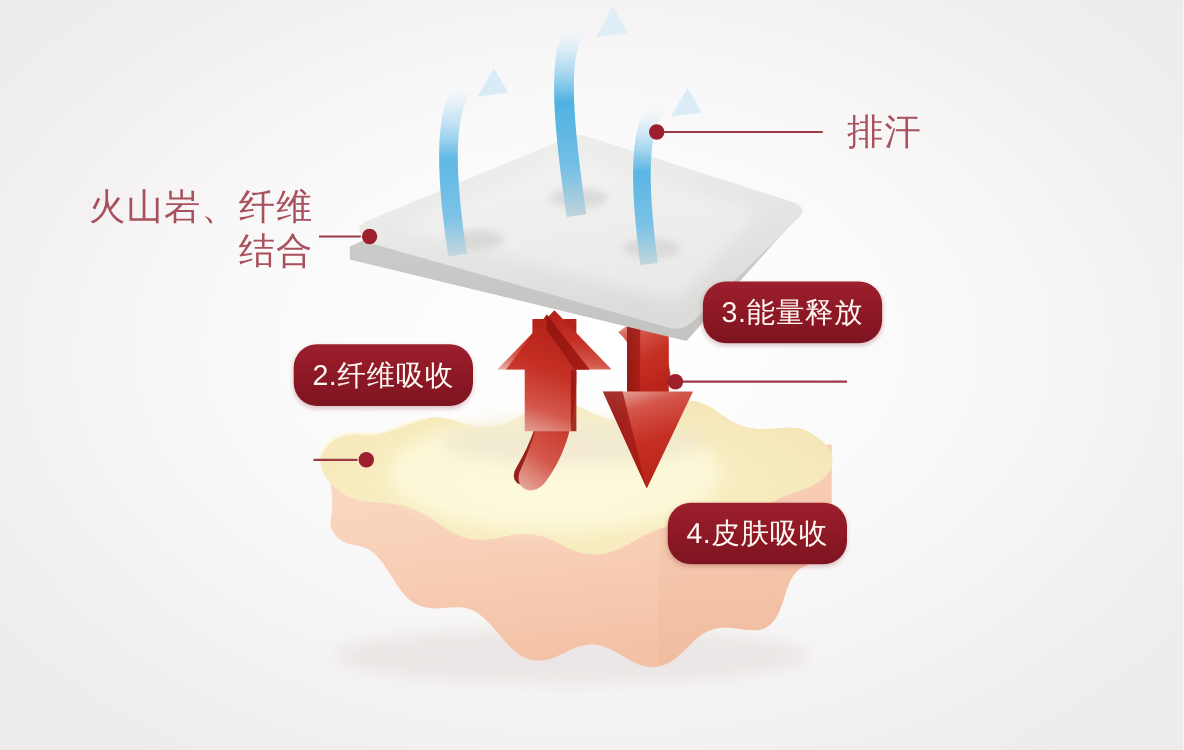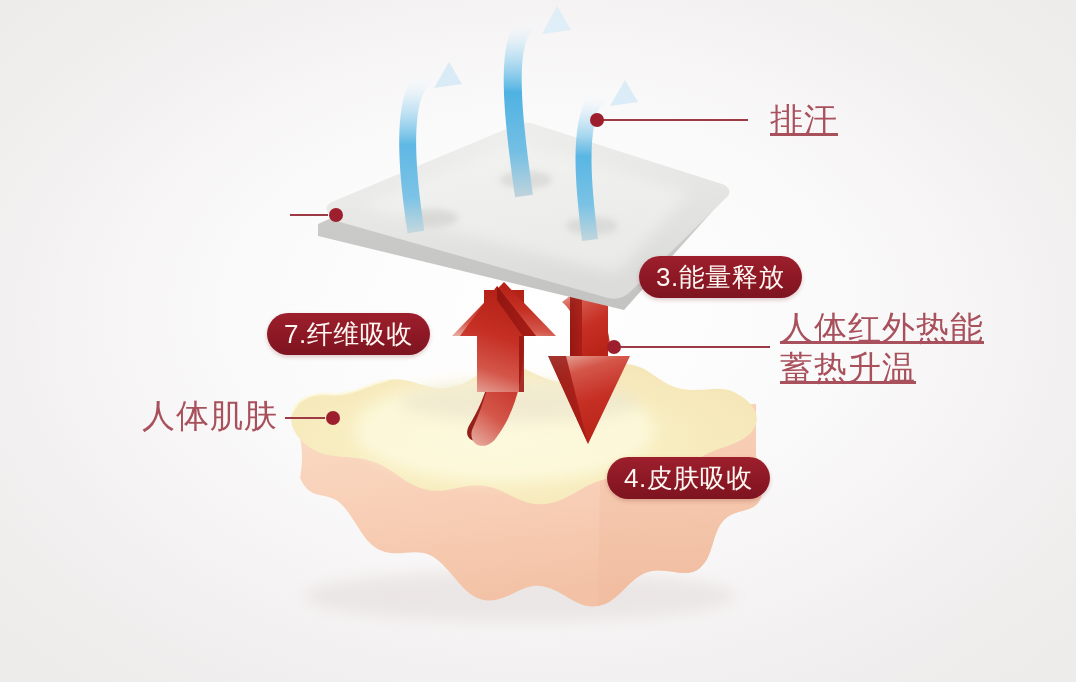--- a/index.html
+++ b/index.html
@@ -45,30 +45,30 @@
   
   .plainLabel {
     position: absolute;
     color: #a8505c;
     font-size: 33px;
     line-height: 1.22;
     letter-spacing: 1px;
     white-space: pre;
     font-weight: 400;
   }
-  .plainLabel.right { text-align: left; text-decoration: underline; }
+  .plainLabel.right { text-align: left; }
   .plainLabel.leftAlignRight { text-align: right; }
 
   
   .badge {
     position: absolute;
     display: inline-flex;
     align-items: center;
     justify-content: center;
-    height: 42px;
+    height: 56px;
     padding: 0 17px;
     border-radius: 21px;
     background: linear-gradient(180deg, #9d1f2d 0%, #8c1824 55%, #7d1420 100%);
     box-shadow: 0 2px 4px rgba(120, 20, 30, 0.22);
     color: #fdf6f2;
     font-size: 26px;
     line-height: 1;
     letter-spacing: 0.5px;
     white-space: nowrap;
   }
@@ -300,26 +300,25 @@
 
       <line x1="617" y1="347" x2="770" y2="347" stroke="#9d3a46" stroke-width="2"></line>
       <circle cx="614" cy="347" r="7" fill="#9d1f2d"></circle>
     </g>
   </svg>
 
   <div id="vignette"></div>
 
   <div class="plainLabel right" style="left:770px; top:100px;">排汗</div>
 
-
-  <div class="plainLabel leftAlignRight" style="left:60px; top:396px; width:218px;">人体肌肤</div>
-
-  <div class="plainLabel right" style="left:780px; top:308px;">人体红外热能
-蓄热升温</div>
-
-
-  <div class="badge" style="left:267px; top:313px;">7.纤维吸收</div>
+  <div class="plainLabel leftAlignRight" style="left:40px; top:168px; width:245px;">火山岩、纤维
+结合</div>
+
+
+
+
+  <div class="badge" style="left:267px; top:313px;">2.纤维吸收</div>
 
   <div class="badge" style="left:639px; top:256px;">3.能量释放</div>
 
   <div class="badge" style="left:607px; top:457px;">4.皮肤吸收</div>
 
 </div>
 
 </body></html>

